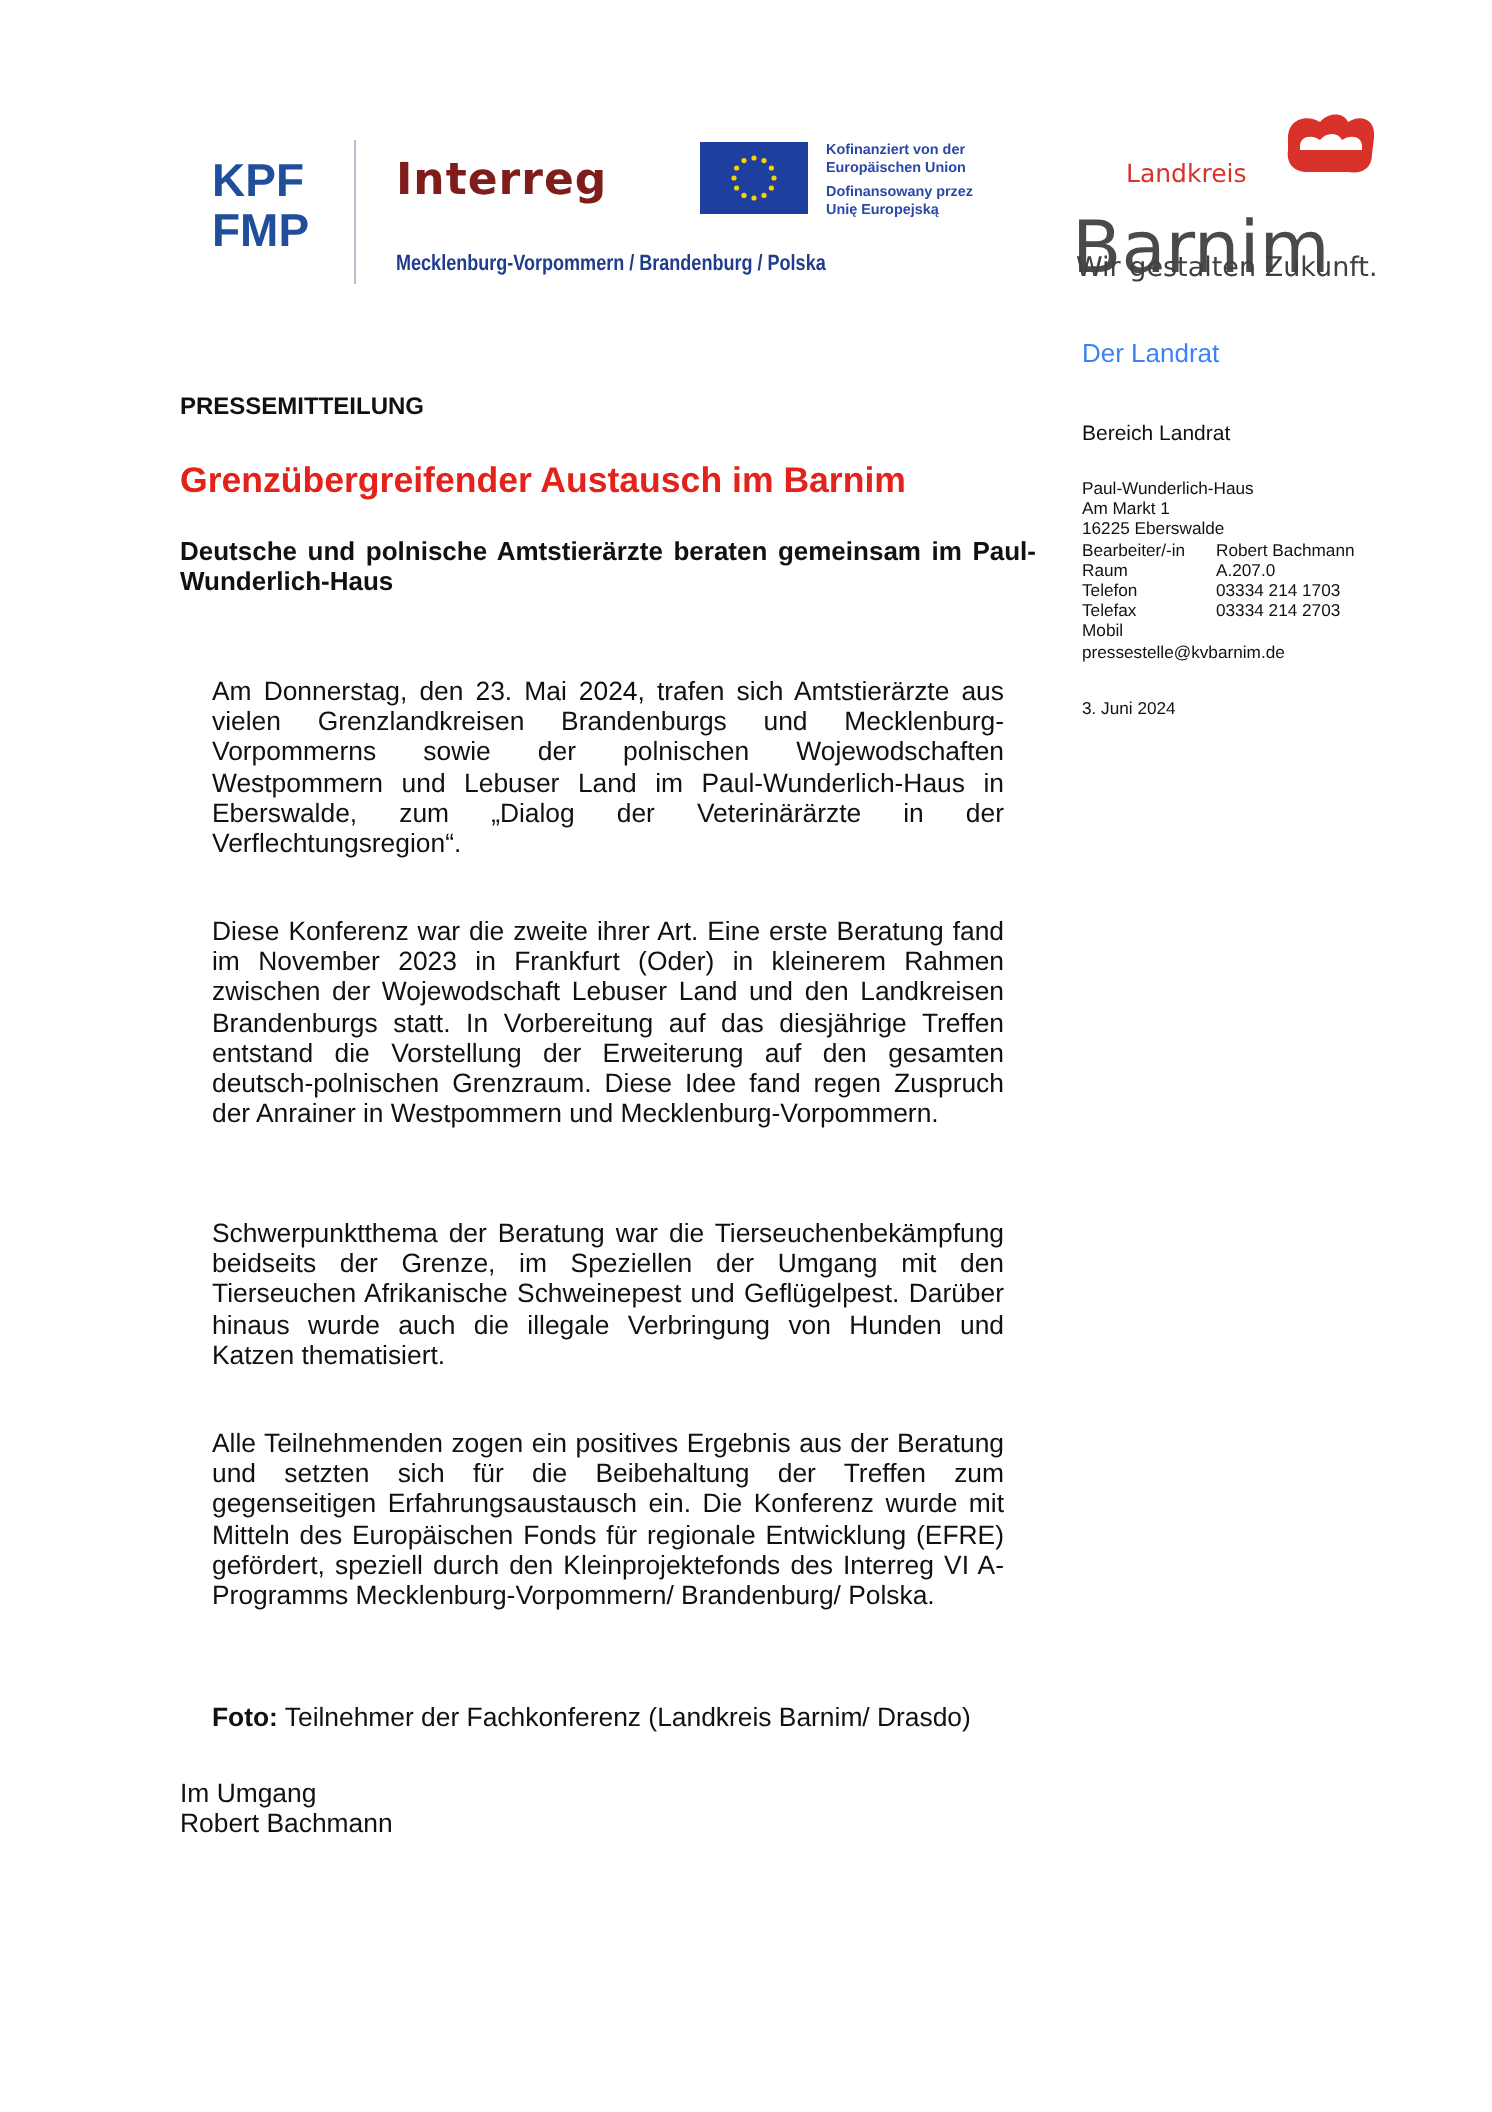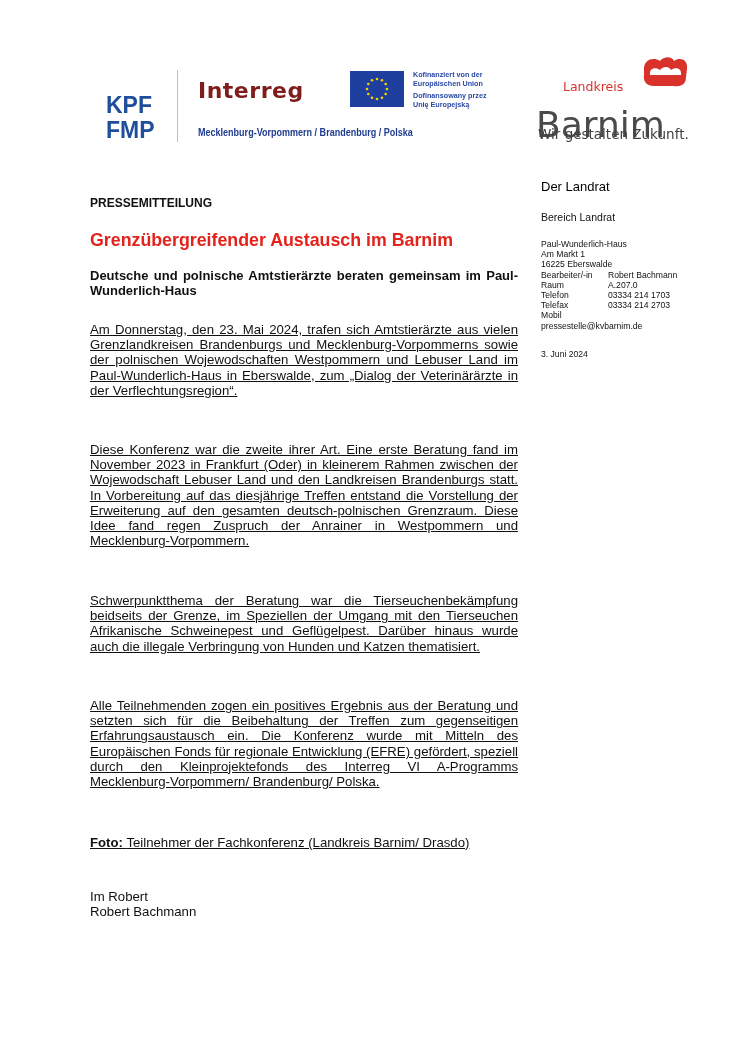--- a/index.html
+++ b/index.html
@@ -1,54 +1,54 @@
 <!DOCTYPE html>
 <html><head>
 <meta charset="utf-8">
 <style>
   html, body { margin: 0; padding: 0; background: #ffffff; }
   body { width: 746px; height: 1056px; position: relative; overflow: hidden; font-family: "Liberation Sans", sans-serif; color: #111; }
   .abs { position: absolute; }
 
   
-  .kpf { left: 106px; top: 93px; font-family: "Liberation Sans", sans-serif; font-weight: bold; font-size: 23px; line-height: 25px; color: #1f4e9a; }
+  .kpf { left: 106px; top: 78px; font-family: "Liberation Sans", sans-serif; font-weight: bold; font-size: 23px; line-height: 25px; color: #1f4e9a; }
   .vsep { left: 177px; top: 70px; width: 1px; height: 72px; background: #b9bfcc; }
   .interreg { left: 198px; top: 74px; font-family: "DejaVu Sans", sans-serif; font-weight: bold; font-size: 22px; line-height: 34px; color: #7f1d1d; letter-spacing: 0.5px; }
   .interreg-sub { left: 198px; top: 126px; font-family: "Liberation Sans", sans-serif; font-weight: bold; font-size: 11px; color: #1f3c8f; transform: scaleX(0.82); transform-origin: left top; white-space: nowrap; }
   .euflag { left: 350px; top: 71px; width: 54px; height: 36px; background: #1f3f9e; }
   .euflag svg { display: block; }
   .eu-text { left: 413px; top: 71px; font-family: "Liberation Sans", sans-serif; font-weight: bold; font-size: 7.2px; line-height: 8.6px; color: #2a49a6; }
   .eu-text .gap { height: 4px; }
 
   .lk-small { left: 563px; top: 79px; font-family: "DejaVu Sans", sans-serif; font-size: 12.5px; color: #d9322a; }
   .lk-big { left: 536px; top: 88px; font-family: "DejaVu Sans", sans-serif; font-size: 36px; line-height: 40px; color: #4a4a4a; letter-spacing: 0px; margin-top: 17px; }
   .lk-slogan { left: 538px; top: 126px; font-family: "DejaVu Sans", sans-serif; font-size: 13.5px; color: #404040; white-space: nowrap; }
   .lk-mark { left: 640px; top: 55px; }
 
   
-  .side-title { left: 541px; top: 179px; font-size: 13px; color: #000000; }
+  .side-title { left: 541px; top: 169px; font-size: 13px; color: #3b82f6; }
   .side-sub { left: 541px; top: 211px; font-size: 10.5px; color: #111; }
   .side-block { left: 541px; top: 239px; font-size: 8.6px; line-height: 10.2px; color: #111; }
   .side-row { display: flex; }
   .side-row .k { width: 67px; }
   .side-date { left: 541px; top: 349px; font-size: 8.6px; color: #111; }
 
   
   .main { left: 90px; width: 428px; }
   .label { top: 196px; font-weight: bold; font-size: 12px; }
   .headline { top: 230px; font-weight: bold; font-size: 17.8px; color: #e3231b; white-space: nowrap; }
   .subhead { top: 268px; font-weight: bold; font-size: 13px; line-height: 15px; text-align: justify; }
   .body { font-size: 13.2px; line-height: 15.2px; text-align: justify; }
   .p1 { top: 322px; }
   .p2 { top: 442px; }
   .p3 { top: 593px; }
   .p4 { top: 698px; }
   .p5 { top: 835px; }
   .sig { top: 889px; font-size: 13.2px; line-height: 15.2px; }
-  .body p { margin: 0; text-decoration: underline; }
+  .body p { margin: 16px; }
   b.lbl { font-weight: bold; }
 </style>
 </head>
 <body>
 
 <div class="abs kpf">
   <div>KPF</div>
   <div>FMP</div>
 </div>
 <div class="abs vsep"></div>
@@ -138,15 +138,15 @@
   </div>
 <div class="abs main body p4">
     <p>Alle Teilnehmenden zogen ein positives Ergebnis aus der Beratung und setzten sich für die Beibehaltung der Treffen zum gegenseitigen Erfahrungsaustausch ein. Die Konferenz wurde mit Mitteln des Europäischen Fonds für regionale Entwicklung (EFRE) gefördert, speziell durch den Kleinprojektefonds des Interreg VI A-Programms Mecklenburg-Vorpommern/ Brandenburg/ Polska.</p>
   </div>
 
 <div class="abs main body p5">
   <p><b class="lbl">Foto:</b> <span>Teilnehmer der Fachkonferenz (Landkreis Barnim/ Drasdo)</span></p>
 </div>
 
 <div class="abs main sig">
-  <div>Im Robert</div>
+  <div>Im Umgang</div>
   <div>Robert Bachmann</div>
 </div>
 
 </body></html>

